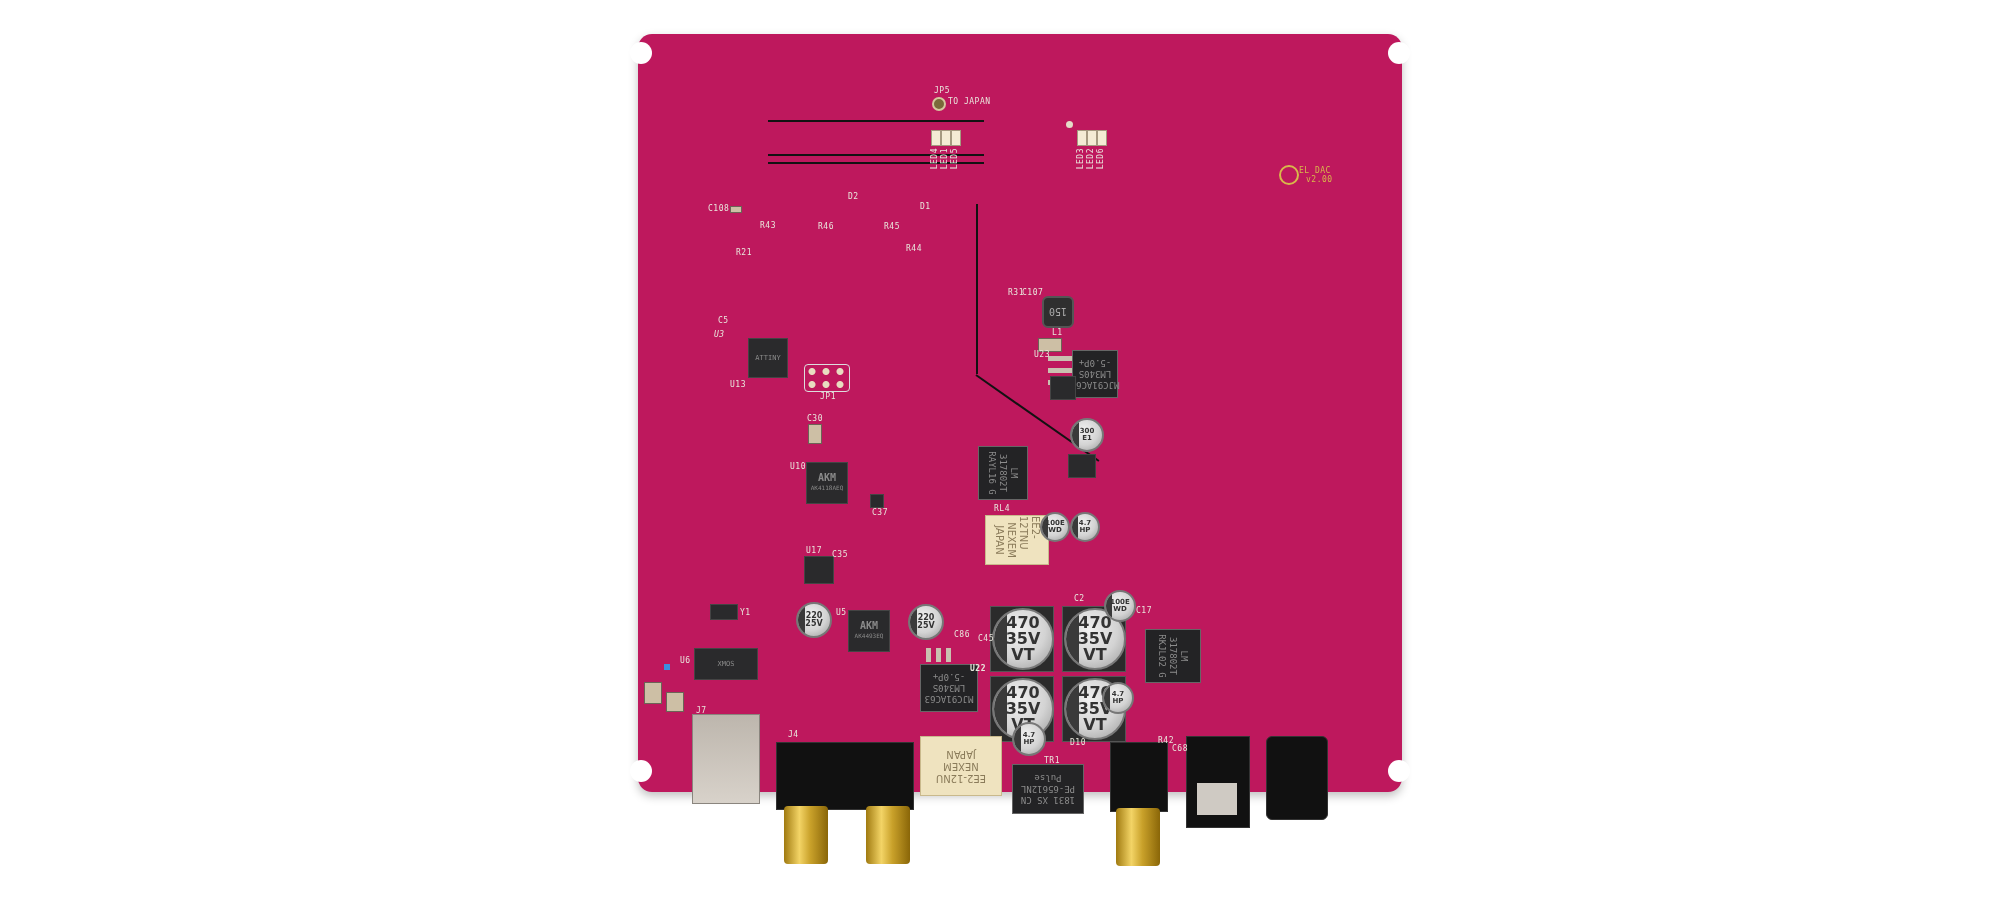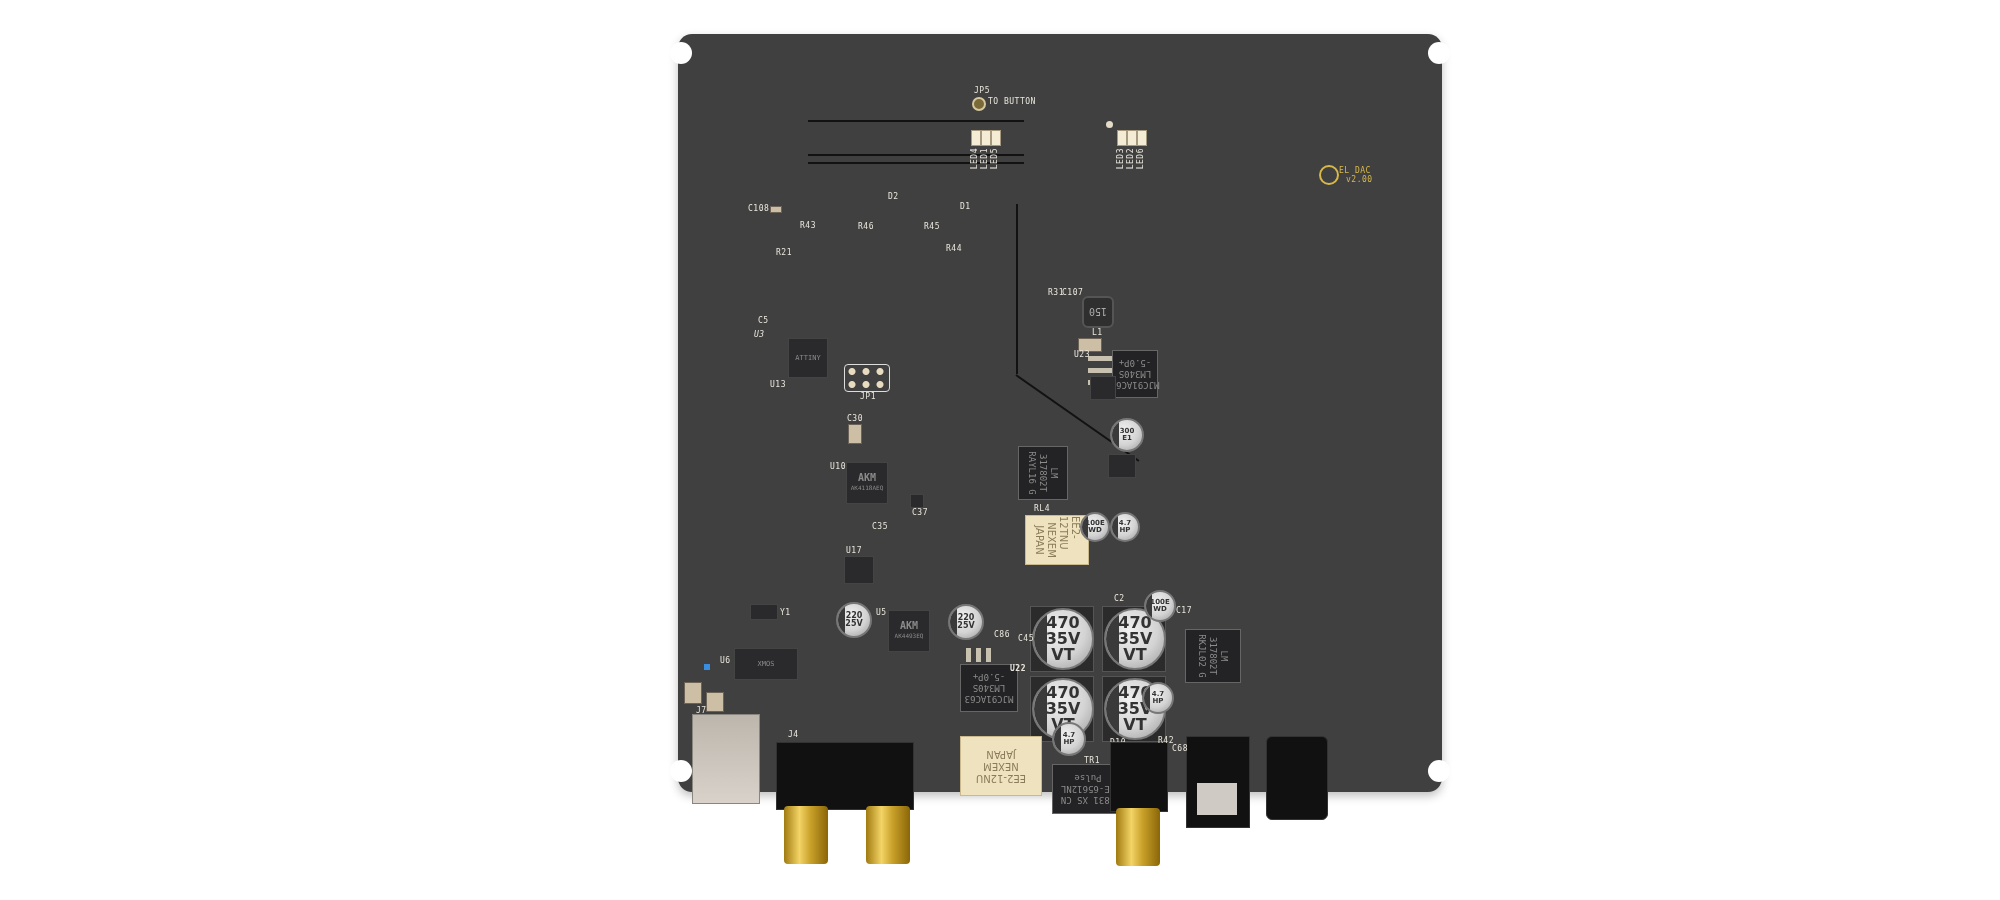--- a/index.html
+++ b/index.html
@@ -1,17 +1,17 @@
 <!DOCTYPE html>
 <html><head>
 <meta charset="utf-8">
 <style>
   html,body{margin:0;padding:0;}
   body{width:2000px;height:900px;background:#ffffff;position:relative;overflow:hidden;font-family:"DejaVu Sans Mono",monospace;}
-  .board{position:absolute;left:638px;top:34px;width:764px;height:758px;background:#404040;border-radius:14px;box-shadow:0 4px 10px rgba(0,0,0,.25);margin-left:40px;}
+  .board{position:absolute;left:638px;top:34px;width:764px;height:758px;background:#be185d;border-radius:14px;box-shadow:0 4px 10px rgba(0,0,0,.25);}
   .notch{position:absolute;width:22px;height:22px;border-radius:50%;background:#ffffff;}
   .silk{position:absolute;color:#e9e6dc;font-size:8px;letter-spacing:.5px;white-space:nowrap;}
   .vert{writing-mode:vertical-rl;transform:rotate(180deg);}
   .smd{position:absolute;background:#cdbfa5;border:1px solid #6c6356;}
   .ic{position:absolute;background:#2a2a2c;border:1px solid #444;}
   .ic .pins-h{position:absolute;left:-5px;right:-5px;top:4px;bottom:4px;background:repeating-linear-gradient(to bottom,#bbb 0 2px,transparent 2px 5px);z-index:-1;}
   .ic .pins-v{position:absolute;top:-5px;bottom:-5px;left:4px;right:4px;background:repeating-linear-gradient(to right,#bbb 0 2px,transparent 2px 5px);z-index:-1;}
   .ic .lbl{position:absolute;left:0;right:0;top:50%;transform:translateY(-50%);text-align:center;color:#8a8a8a;font-size:9px;line-height:10px;}
   .cap{position:absolute;border-radius:50%;background:radial-gradient(circle at 40% 35%,#f1f1f1 0%,#d3d3d3 55%,#9a9a9a 100%);border:2px solid #777;display:flex;flex-direction:column;align-items:center;justify-content:center;color:#333;font-family:"DejaVu Sans",sans-serif;font-weight:bold;line-height:1;overflow:hidden;}
   .cap::before{content:"";position:absolute;left:0;top:0;bottom:0;width:22%;background:#3a3a3a;}
@@ -38,21 +38,21 @@
   <div class="notch" style="right:-8px;bottom:10px;"></div>
 
   <div class="trace" style="left:130px;top:86px;width:216px;height:2px;"></div>
   <div class="trace" style="left:130px;top:120px;width:216px;height:2px;"></div>
   <div class="trace" style="left:130px;top:128px;width:216px;height:2px;"></div>
   <div class="trace" style="left:338px;top:170px;width:2px;height:170px;"></div>
   <div class="trace" style="left:338px;top:340px;width:150px;height:2px;transform:rotate(35deg);transform-origin:left;"></div>
 
   <div class="silk" style="left:296px;top:52px;">JP5</div>
   <div style="position:absolute;left:294px;top:63px;width:10px;height:10px;border-radius:50%;border:2px solid #d6c79e;background:#7a6a3a;"></div>
-  <div class="silk" style="left:310px;top:63px;">TO BUTTON</div>
+  <div class="silk" style="left:310px;top:63px;">TO JAPAN</div>
   <div class="led" style="left:293px;top:96px;"></div>
   <div class="led" style="left:303px;top:96px;"></div>
   <div class="led" style="left:313px;top:96px;"></div>
   <div class="silk vert" style="left:292px;top:114px;">LED4</div>
   <div class="silk vert" style="left:302px;top:114px;">LED1</div>
   <div class="silk vert" style="left:312px;top:114px;">LED5</div>
   <div class="led" style="left:439px;top:96px;"></div>
   <div class="led" style="left:449px;top:96px;"></div>
   <div class="led" style="left:459px;top:96px;"></div>
   <div class="silk vert" style="left:438px;top:114px;">LED3</div>
@@ -96,21 +96,21 @@
       </div>
   </div>
   <div class="silk" style="left:152px;top:428px;">U10</div>
   <div class="ic" style="left:232px;top:460px;width:12px;height:12px;"></div>
   <div class="silk" style="left:234px;top:474px;">C37</div>
 
   <div class="ic" style="left:166px;top:522px;width:28px;height:26px;">
       <div class="pins-h"></div>
     </div>
   <div class="silk" style="left:168px;top:512px;">U17</div>
-  <div class="silk" style="left:194px;top:488px;">C35</div>
+  <div class="silk" style="left:194px;top:516px;">C35</div>
 
   <div class="cap" style="left:158px;top:568px;width:32px;height:32px;font-size:8px;">
       <span>220</span>
       <span>25V</span>
     </div>
   <div class="ic" style="left:210px;top:576px;width:40px;height:40px;">
     <div class="pins-h"></div>
       <div class="pins-v"></div>
     <div class="lbl">
         <span style="display:block;font-weight:bold;font-size:10px;">AKM</span>

